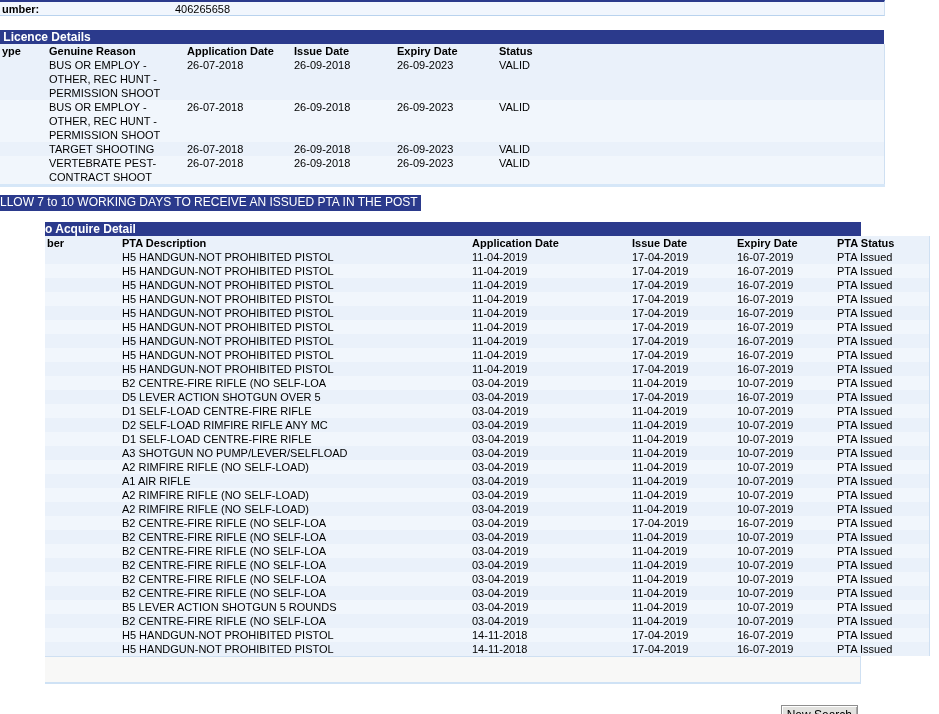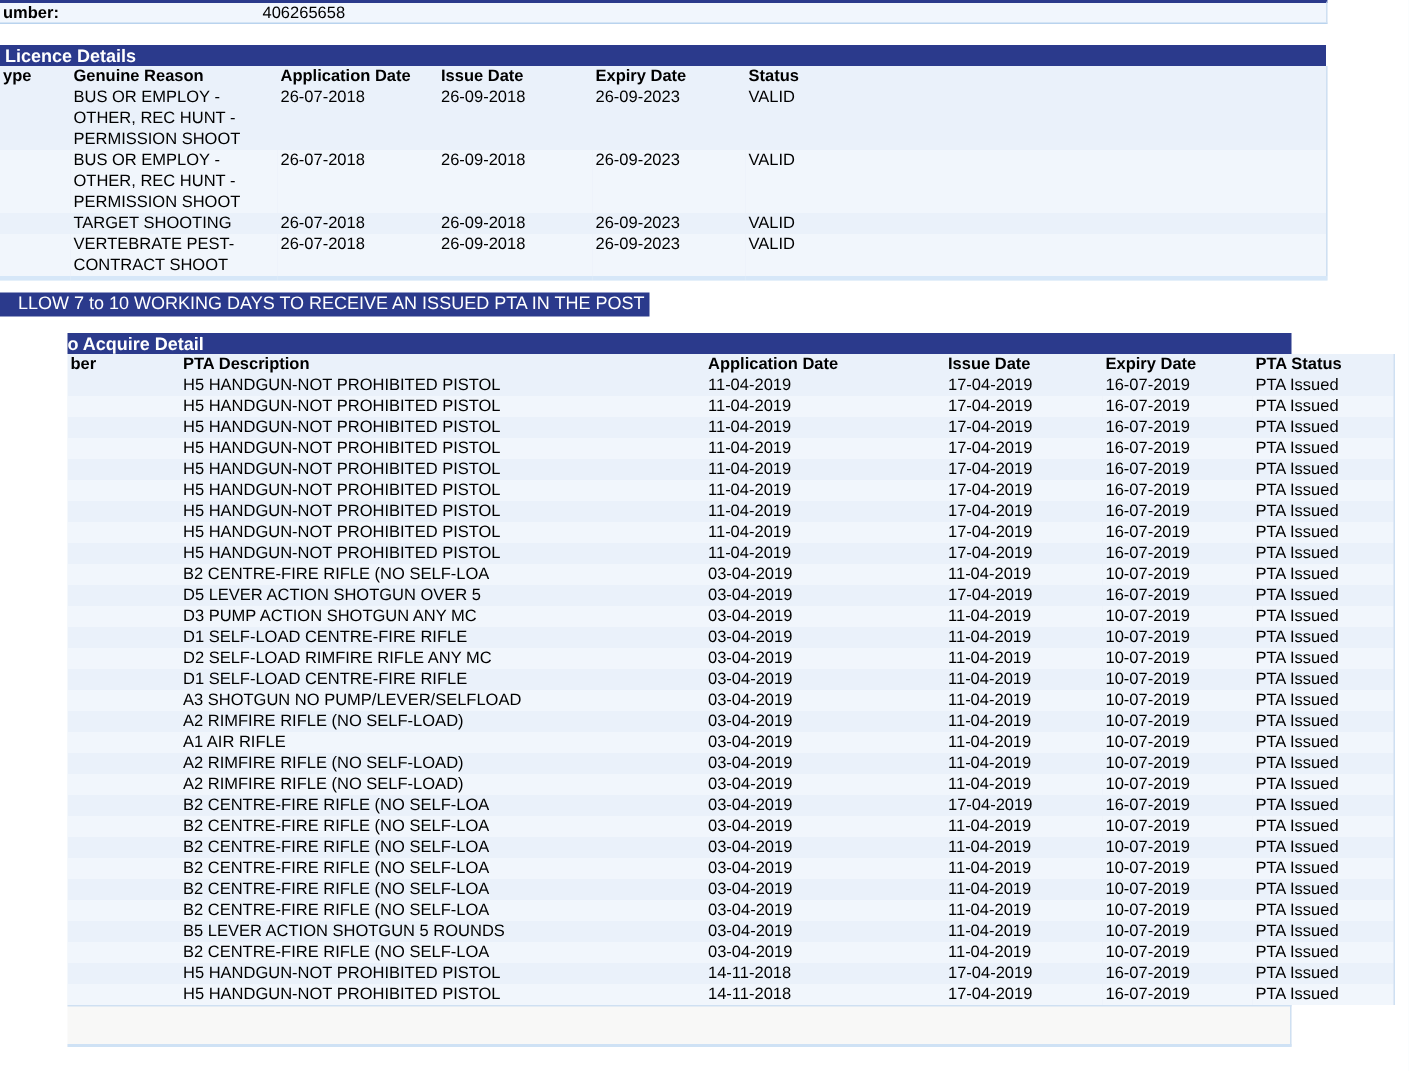--- a/index.html
+++ b/index.html
@@ -24,21 +24,21 @@
         border-right:1px solid #cfe0f2;}
   th,td{padding:0 2px;text-align:left;vertical-align:top;line-height:14px;font-size:11px;
         overflow:hidden;white-space:normal;}
   th{font-weight:bold;white-space:nowrap;}
   tbody tr:nth-child(even) td{background:#f1f6fc;}
   .licence-table{border-bottom:3px solid #d6e7f8;}
   .pta-table td{white-space:nowrap;}
 
   
   .notice{position:absolute;left:0;top:195px;display:inline-block;background:#2b3a8c;color:#ffffff;
-          font-size:12px;line-height:15px;padding:0 3px 1px 12px;white-space:nowrap;}
+          font-size:12px;line-height:15px;padding:0 3px 1px 0;white-space:nowrap;}
 
   
   .table-footer{height:25px;background:#f8f8f7;border-top:1px solid #cfe0f2;border-bottom:2px solid #cfe2f5;
                 border-right:1px solid #cfe0f2;position:relative;}
   .btn{position:absolute;right:2px;top:2px;font-family:"Liberation Sans","DejaVu Sans",sans-serif;
        font-size:12px;padding:2px 5px;background:#e2e2df;border:1px solid #8e8e8e;
        box-shadow:inset 1px 1px 0 #ffffff, inset -1px -1px 0 #a8a8a8;cursor:pointer;margin-top:46px;}
 </style>
 </head>
 <body>
@@ -215,28 +215,20 @@
           <tr>
             <td></td>
             <td>D5 LEVER ACTION SHOTGUN OVER 5</td>
             <td>03-04-2019</td>
             <td>17-04-2019</td>
             <td>16-07-2019</td>
             <td>PTA Issued</td>
           </tr>
           <tr>
             <td></td>
-            <td>D3 PUMP ACTION SHOTGUN ANY MC</td>
-            <td>03-04-2019</td>
-            <td>11-04-2019</td>
-            <td>10-07-2019</td>
-            <td>PTA Issued</td>
-          </tr>
-          <tr>
-            <td></td>
             <td>D1 SELF-LOAD CENTRE-FIRE RIFLE</td>
             <td>03-04-2019</td>
             <td>11-04-2019</td>
             <td>10-07-2019</td>
             <td>PTA Issued</td>
           </tr>
           <tr>
             <td></td>
             <td>D2 SELF-LOAD RIMFIRE RIFLE ANY MC</td>
             <td>03-04-2019</td>

